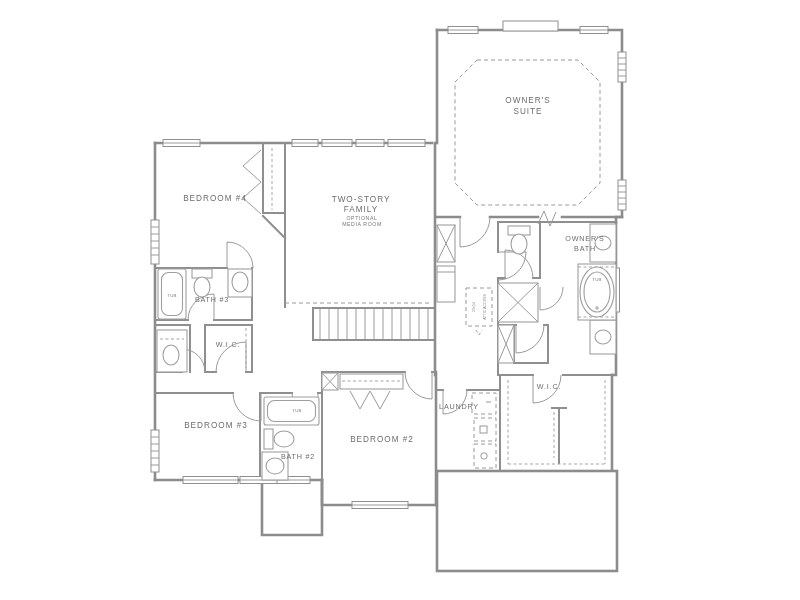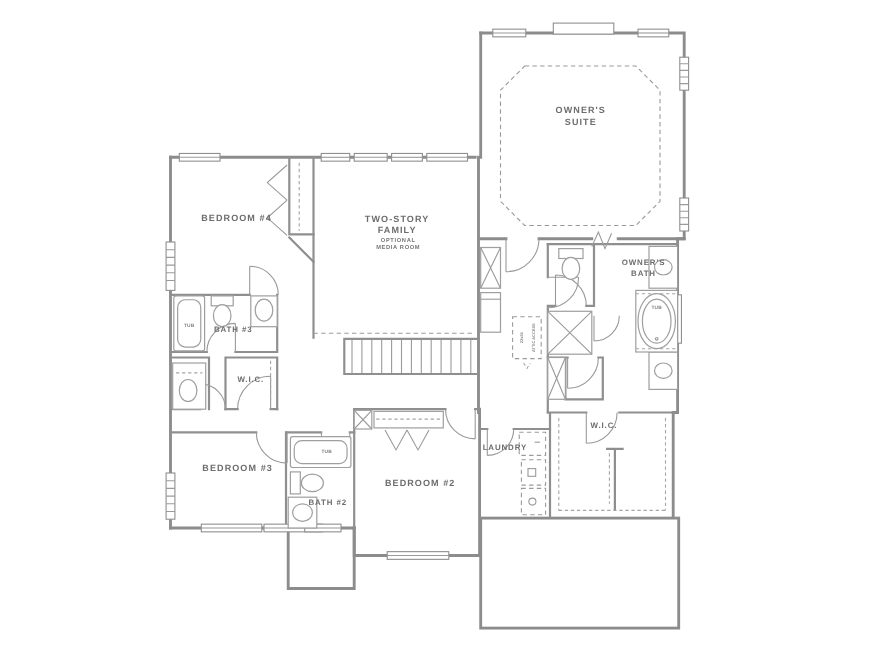--- a/index.html
+++ b/index.html
@@ -1,17 +1,17 @@
 <!DOCTYPE html>
 <html><head>
 <meta charset="utf-8">
 <style>
   html,body{margin:0;padding:0;background:#ffffff;}
   .canvas{position:relative;width:800px;height:600px;background:#ffffff;overflow:hidden;
-          font-family:"Liberation Sans", sans-serif;font-weight:bold;}
+          font-family:"Liberation Sans", sans-serif;}
   svg{display:block}
   .wall{stroke:#8c8c8c;stroke-width:2.6;fill:none;stroke-linecap:square}
   .iwall{stroke:#8f8f8f;stroke-width:2;fill:none;stroke-linecap:square}
   .thin{stroke:#9a9a9a;stroke-width:1;fill:none}
   .fix{stroke:#9f9f9f;stroke-width:1.1;fill:#ffffff}
   .dash{stroke:#9a9a9a;stroke-width:1;fill:none;stroke-dasharray:4 3}
   .dash2{stroke:#a5a5a5;stroke-width:1;fill:none;stroke-dasharray:3 2.5}
   .win{fill:#ffffff;stroke:#8f8f8f;stroke-width:1}
   .lbl{fill:#6d6d6d;font-size:8.2px;letter-spacing:1px;text-anchor:middle}
   .lblsm{fill:#6d6d6d;font-size:7.2px;letter-spacing:0.8px;text-anchor:middle}

